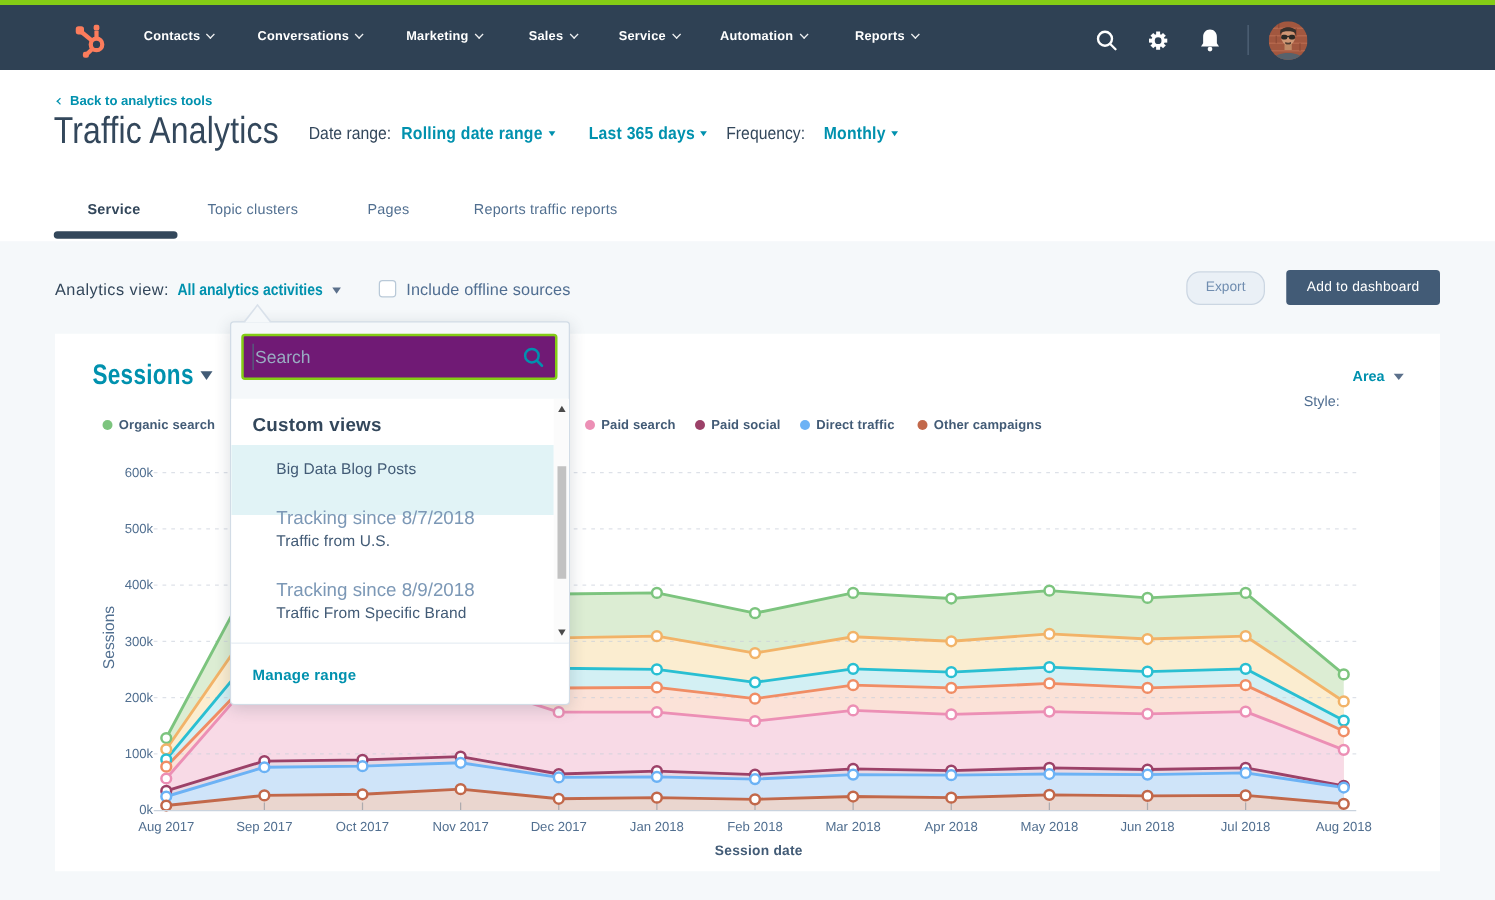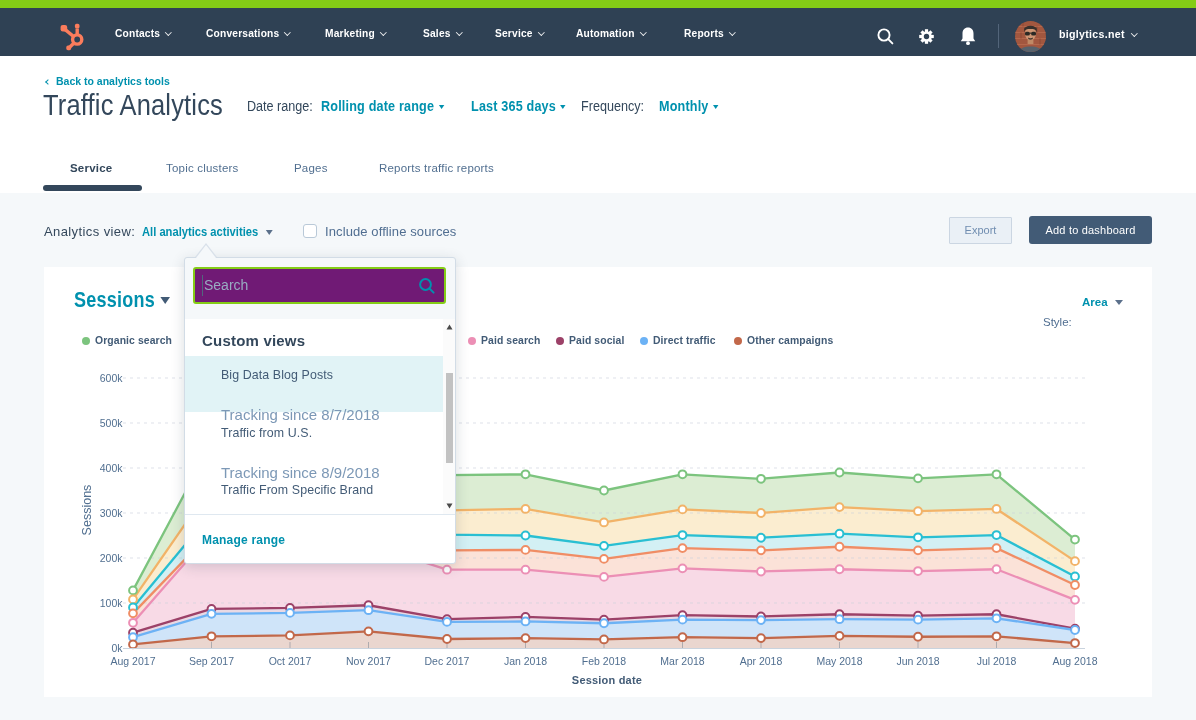--- a/index.html
+++ b/index.html
@@ -1,39 +1,39 @@
 <!DOCTYPE html>
 <html><head>
 <meta charset="utf-8">
 <style>
   * { margin:0; padding:0; box-sizing:border-box; }
   html,body { width:1196px; height:720px; font-family:"Liberation Sans",sans-serif; background:#fff; }
   body { position:relative; overflow:hidden; }
   .caret { display:inline-block; width:0; height:0; border-left:3.5px solid transparent; border-right:3.5px solid transparent; border-top:4.5px solid currentColor; vertical-align:middle; margin-left:5px; }
   .chev { display:inline-block; width:4.6px; height:4.6px; border-right:1.5px solid currentColor; border-bottom:1.5px solid currentColor; transform:rotate(45deg); vertical-align:2px; }
   
-  #nav { position:absolute; left:0; top:0; width:1196px; height:56px; background:#2f4154; border-top:8px solid #84cc16; }
+  #nav { position:absolute; left:0; top:0; width:1196px; height:56px; background:#2f4154; border-top:4px solid #84cc16; }
   .navitem { position:absolute; top:0; height:52px; line-height:52px; color:#fff; font-size:10.2px; font-weight:bold; letter-spacing:.2px; white-space:nowrap; }
   .navitem .chev { margin-left:6px; opacity:.92; }
   
   #hdr { position:absolute; left:0; top:56px; width:1196px; height:137px; background:#fff; }
   #backlink { position:absolute; left:46px; top:19px; font-size:10.5px; font-weight:bold; color:#0091ae; }
   #title { position:absolute; left:43px; top:32px; font-size:30px; color:#33475b; font-weight:500; letter-spacing:.2px; transform:scaleX(.85); transform-origin:0 0; white-space:nowrap; }
   .hdrlab { position:absolute; top:42px; font-size:14px; color:#33475b; transform:scaleX(.9); transform-origin:0 0; white-space:nowrap; }
   .hdrsel { position:absolute; top:42px; font-size:14px; color:#0091ae; font-weight:bold; letter-spacing:.2px; transform:scaleX(.9); transform-origin:0 0; white-space:nowrap; }
   .tab { position:absolute; top:106px; font-size:11.5px; color:#516f90; letter-spacing:.2px; }
   #tab-active { color:#33475b; font-weight:bold; }
   #tabbar { position:absolute; left:43px; top:129px; width:99px; height:5.5px; background:#33475b; border-radius:3px; }
   
   #gray { position:absolute; left:0; top:193px; width:1196px; height:527px; background:#f5f8fa; }
   #aview-lab { position:absolute; left:44px; top:224px; font-size:13px; color:#33475b; letter-spacing:.4px; }
   #aview-sel { position:absolute; left:142px; top:224px; font-size:13px; color:#0091ae; font-weight:bold; transform:scaleX(.86); transform-origin:0 50%; }
   #cbx { position:absolute; left:303px; top:224px; width:14px; height:14px; background:#fff; border:1px solid #b9c9d8; border-radius:3px; }
   #cbx-lab { position:absolute; left:325px; top:224px; font-size:13px; color:#506e91; letter-spacing:.1px; }
-  #btn-export { position:absolute; left:949px; top:217px; width:63px; height:27px; background:#eaf0f6; border:1px solid #cbd6e2; border-radius:1px; color:#708db0; font-size:11px; text-align:center; line-height:25px; }
+  #btn-export { position:absolute; left:949px; top:217px; width:63px; height:27px; background:#eaf0f6; border:1px solid #cbd6e2; border-radius:11px; color:#708db0; font-size:11px; text-align:center; line-height:25px; }
   #btn-add { position:absolute; left:1029px; top:216px; width:123px; height:28px; background:#425b76; border-radius:3px; color:#fff; font-size:11px; letter-spacing:.2px; text-align:center; line-height:28px; }
   
   #card { position:absolute; left:44px; top:267px; width:1108px; height:430px; background:#fff; }
   #sess { position:absolute; left:30px; top:20px; font-size:22.5px; color:#0091ae; font-weight:bold; letter-spacing:.3px; transform:scaleX(.8); transform-origin:0 0; white-space:nowrap; }
   #sess .caret { color:#425b76; border-left-width:6px; border-right-width:6px; border-top-width:7px; margin-left:7px; margin-bottom:2px; }
   #style-lab { position:absolute; left:999px; top:29px; font-size:11.5px; color:#506e91;margin-top:20px; }
   #style-sel { position:absolute; left:1038px; top:29px; font-size:11.5px; color:#0091ae; font-weight:bold; }
   .leg { position:absolute; top:68px; font-size:10.4px; font-weight:bold; color:#425b76; white-space:nowrap; letter-spacing:.1px; }
   .dot { display:inline-block; width:8px; height:8px; border-radius:50%; margin-right:5px; vertical-align:-1px; }
   
@@ -132,21 +132,20 @@
       <rect x="12.6" y="17" width="5.8" height="6" fill="#c08a66"></rect>
       <ellipse cx="15.5" cy="12.6" rx="5.6" ry="6.4" fill="#cf9674"></ellipse>
       <path d="M9.6 12 C9.2 4.6 21.8 4.6 21.4 12 L21.8 9.2 C20.6 3.4 10.4 3.4 9.2 9.2Z" fill="#37302c"></path>
       <path d="M9.3 9.3 C12 7.6 19 7.6 21.7 9.3 L21.7 6.8 C18 4.6 13 4.6 9.3 6.8Z" fill="#37302c"></path>
       <rect x="9.9" y="10.8" width="5" height="3.8" rx="1.7" fill="#2b2824"></rect>
       <rect x="16.1" y="10.8" width="5" height="3.8" rx="1.7" fill="#2b2824"></rect>
       <rect x="14.6" y="11.6" width="1.8" height="1.1" fill="#2b2824"></rect>
       <path d="M13.2 16.6 C14.6 17.4 16.4 17.4 17.8 16.6 L17.8 18 C16.4 18.9 14.6 18.9 13.2 18Z" fill="#4a3a30"></path>
     </g>
   </svg>
-  <span class="navitem" style="left:1059px;font-size:10.6px;letter-spacing:.3px">biglytics.net<span class="chev" style="margin-left:7px"></span></span>
 </div>
 
 <div id="hdr">
   <span id="backlink"><span class="chev" style="transform:rotate(135deg);width:4px;height:4px;margin-right:6px;vertical-align:1px"></span>Back to analytics tools</span>
   <div id="title">Traffic Analytics</div>
   <span class="hdrlab" style="left:247px">Date range:</span>
   <span class="hdrsel" style="left:321px">Rolling date range<span class="caret"></span></span>
   <span class="hdrsel" style="left:471px">Last 365 days<span class="caret"></span></span>
   <span class="hdrlab" style="left:581px">Frequency:</span>
   <span class="hdrsel" style="left:659px">Monthly<span class="caret"></span></span>

